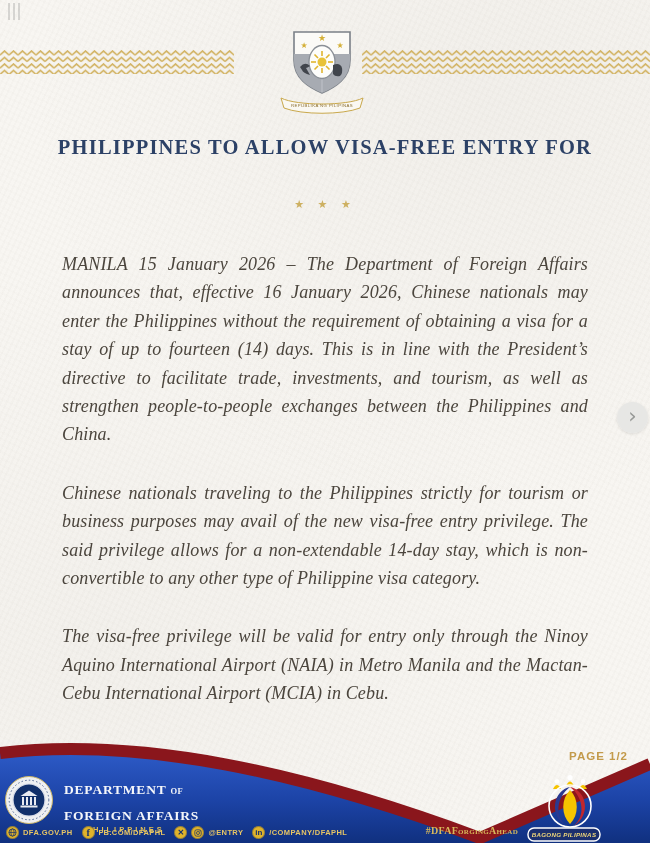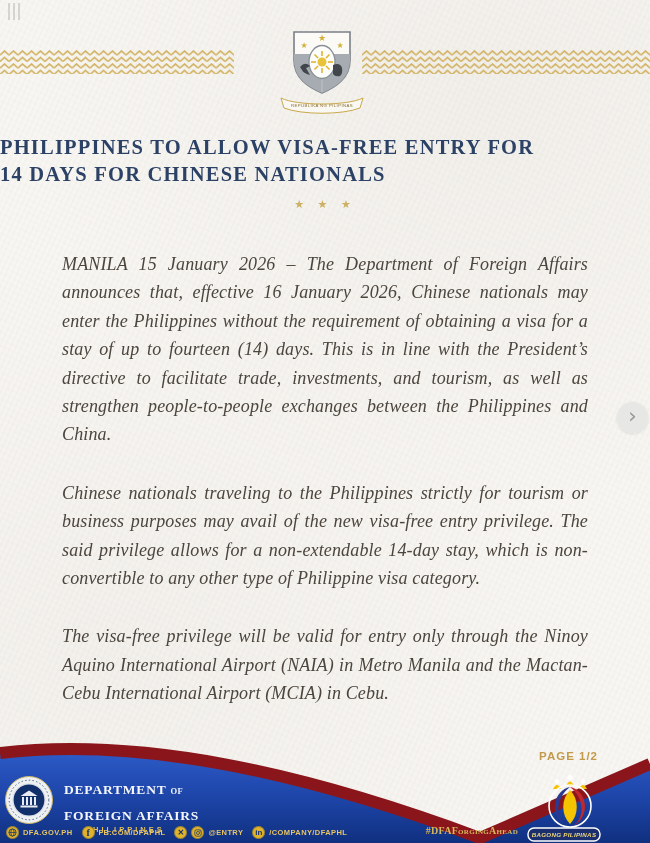--- a/index.html
+++ b/index.html
@@ -16,36 +16,36 @@
   .corner-artifact{position:absolute;top:3px;left:8px;display:flex;gap:3px;opacity:.35;}
   .corner-artifact i{display:block;width:2px;height:17px;background:#9a9a98;}
 
   .zz{position:absolute;top:50px;height:24px;}
   .zz-left{left:0;width:234px;}
   .zz-right{left:362px;width:288px;}
 
   .coat{position:absolute;left:277px;top:26px;width:90px;height:100px;}
 
   .headline{
-    position:absolute;top:134px;left:0;width:650px;text-align:left;
+    position:absolute;top:134px;left:0;width:650px;text-align:center;
     color:#2c4166;font-weight:700;font-size:20.5px;line-height:27px;letter-spacing:1.2px;
   }
   .stars{
     position:absolute;top:198px;left:0;width:650px;text-align:center;
     color:#cdb061;font-size:11px;letter-spacing:5px;font-family:"DejaVu Sans",sans-serif;
   }
 
   .bodytext{position:absolute;top:250px;left:62px;right:62px;font-style:italic;}
   .bodytext p{
     margin:0 0 30px 0;text-align:justify;
     font-size:18px;line-height:28.4px;color:#4b453d;letter-spacing:.15px;
   }
 
   .page-indicator{
-    position:absolute;top:750px;right:52px;
+    position:absolute;top:750px;right:22px;
     font-family:"Liberation Sans",sans-serif;font-weight:700;
     font-size:11.5px;letter-spacing:1px;color:#c39a4a;padding-left:13px;
   }
 
   .carousel-next{
     position:absolute;top:402px;left:617px;width:31px;height:31px;border-radius:50%;
     background:rgba(230,230,228,0.95);border:none;cursor:pointer;
     box-shadow:0 1px 3px rgba(0,0,0,0.10);
     display:flex;align-items:center;justify-content:center;padding:0;
   }
@@ -130,21 +130,20 @@
         <line x1="41" y1="40" x2="37.5" y2="43.5"></line>
     </g>
     <path d="M23,41 q5,-6 10,-1 q-3,2 -4,2 l4,7 q-7,-2 -8,-5 z" fill="#41454c"></path>
     <path d="M56,39 q7,-3 9,3 q1,5 -2,8 q-5,1 -7,-2 z" fill="#41454c"></path>
     <path d="M4,72 C20,80 70,80 86,72 L83,82 C65,89 25,89 7,82 Z" fill="#faf8f2" stroke="#c9a84c" stroke-width="1"></path>
     <text x="45" y="80.5" font-size="4.3" fill="#8a6d2f" text-anchor="middle" letter-spacing="0.4" font-family="Liberation Sans">REPUBLIKA NG PILIPINAS</text>
   </svg>
 
   <div class="headline">
     <div>PHILIPPINES TO ALLOW VISA-FREE ENTRY FOR</div>
-    <div>14 DAYS FOR CHINESE NATIONALS</div>
   </div>
 
   <div class="stars">★ ★ ★</div>
 
   <div class="bodytext">
     <p>MANILA 15 January 2026 – The Department of Foreign Affairs announces that, effective 16 January 2026, Chinese nationals may enter the Philippines without the requirement of obtaining a visa for a stay of up to fourteen (14) days. This is in line with the President’s directive to facilitate trade, investments, and tourism, as well as strengthen people-to-people exchanges between the Philippines and China.</p>
     <p>Chinese nationals traveling to the Philippines strictly for tourism or business purposes may avail of the new visa-free entry privilege. The said privilege allows for a non-extendable 14-day stay, which is non-convertible to any other type of Philippine visa category.</p>
     <p>The visa-free privilege will be valid for entry only through the Ninoy Aquino International Airport (NAIA) in Metro Manila and the Mactan-Cebu International Airport (MCIA) in Cebu.</p>
   </div>
 

